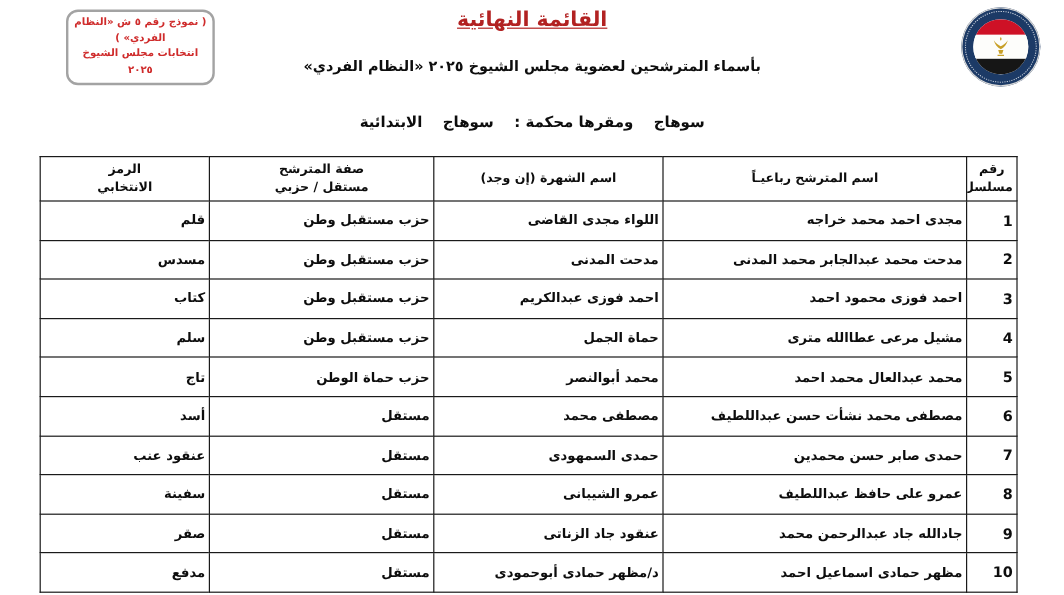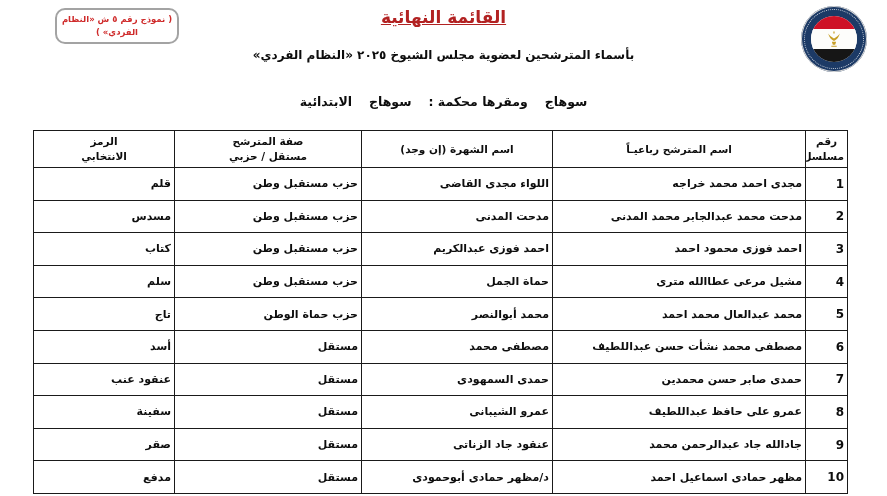--- a/index.html
+++ b/index.html
@@ -66,20 +66,21 @@
   col.w-capacity{width:187px;}
   col.w-symbol{width:141px;}
 </style>
 </head>
 <body>
 
 <div class="page">
 
   <div class="stamp">
     <div>( نموذج رقم ٥ ش «النظام الفردي» )</div>
+    <div>انتخابات مجلس الشيوخ ٢٠٢٥</div>
   </div>
 
   <div class="title">القائمة النهائية</div>
 
   <div class="logo">
     <div class="logo-ring"></div>
     <div class="logo-inner">
       <div class="band-red"></div>
       <div class="band-white">
         <svg width="18" height="18" viewBox="0 0 20 20">

